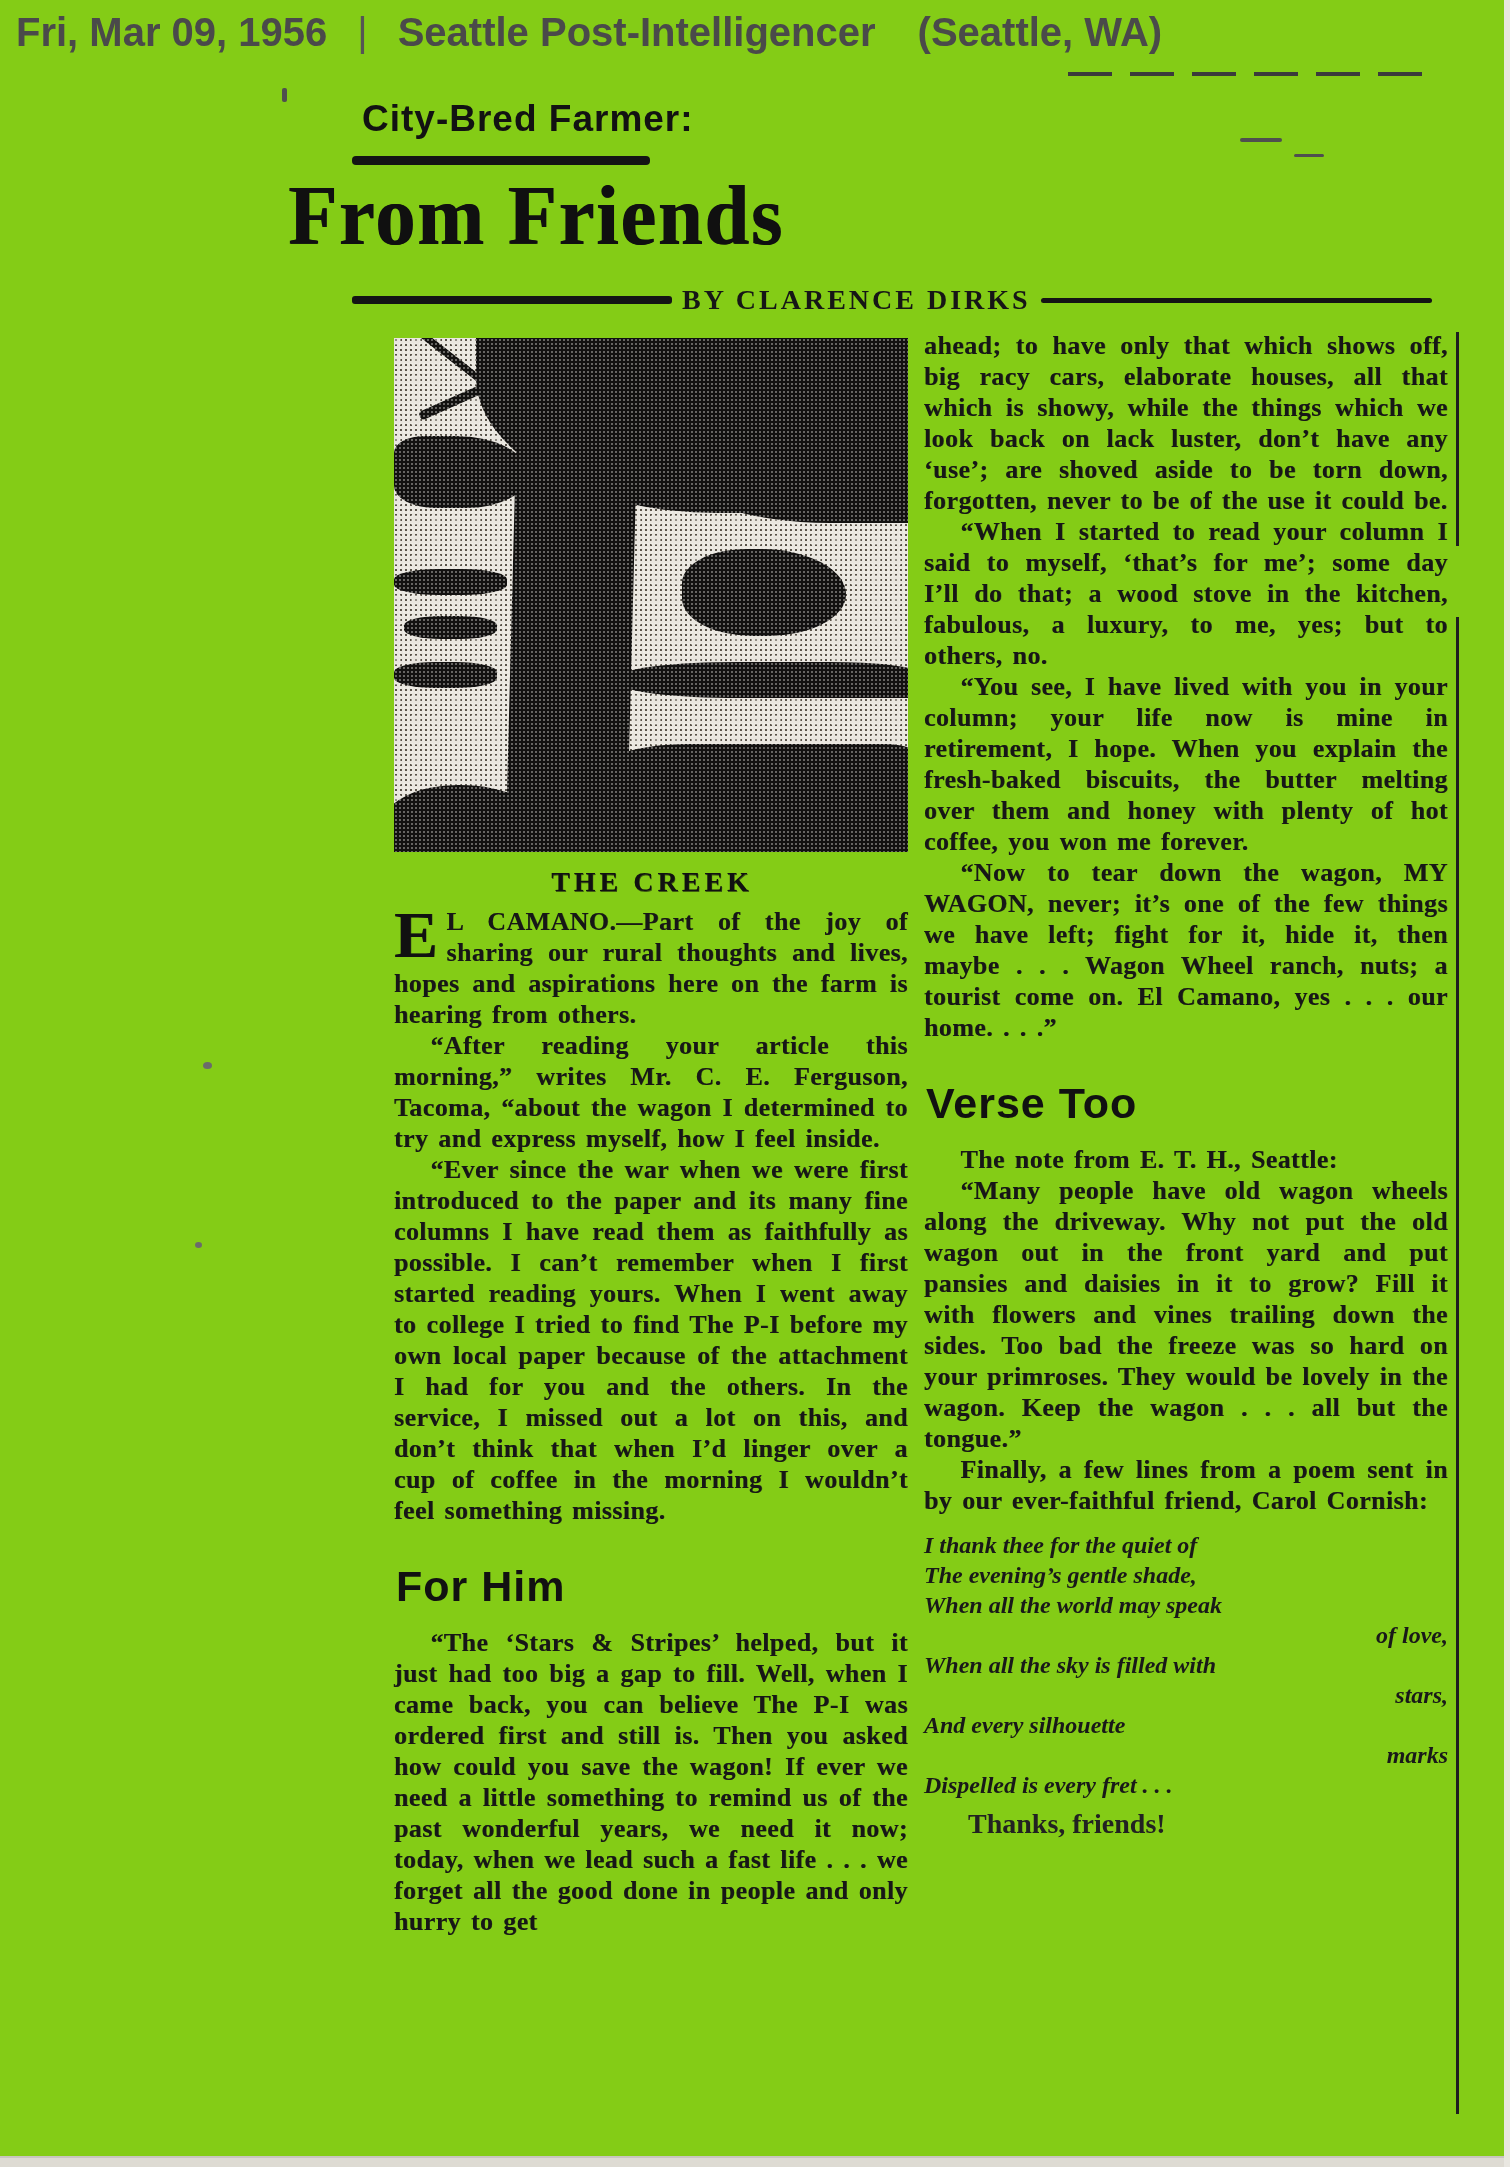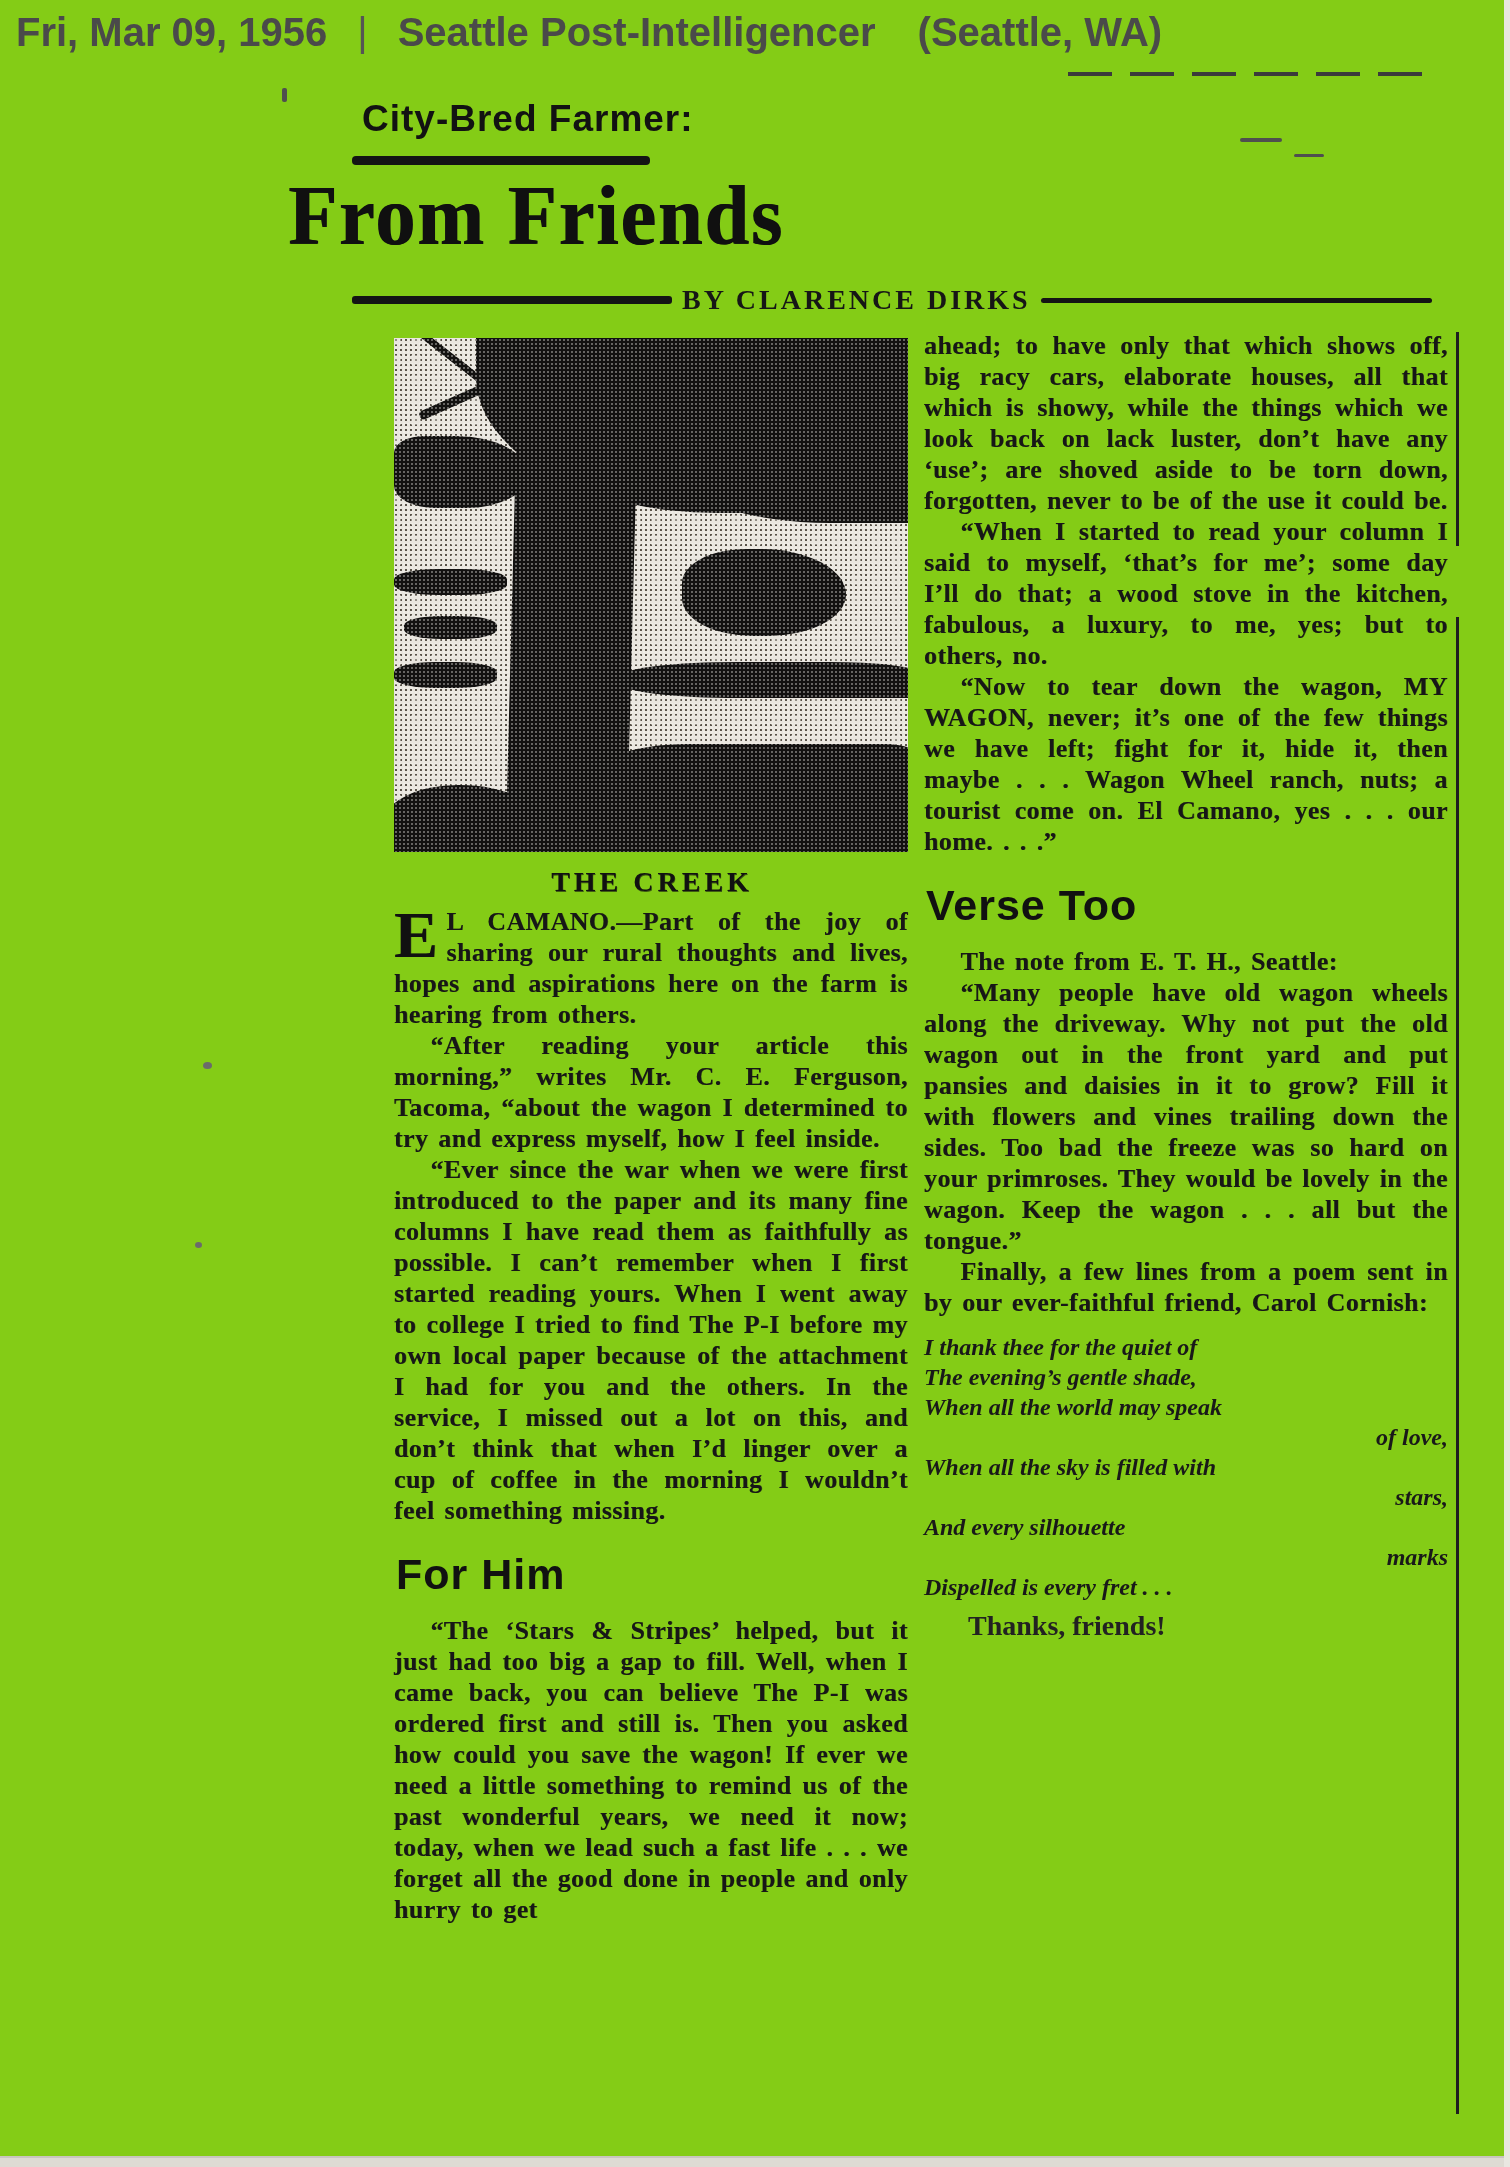--- a/index.html
+++ b/index.html
@@ -28,21 +28,21 @@
   
   .col{position:absolute;top:0;}
   .col-left{left:394px;top:338px;width:514px;}
   .col-right{left:924px;top:330px;width:524px;}
   .bp{margin:0;text-align:justify;font-weight:bold;font-size:26px;line-height:31px;
       letter-spacing:0.4px;word-spacing:3px;text-indent:1.4em;color:#171717;
       text-shadow:0.4px 0.4px 0 rgba(23,23,23,0.5);}
   .bp.noindent{text-indent:0;}
   .dropcap{float:left;font-size:66px;line-height:52px;font-weight:bold;padding:3px 8px 0 0;color:#111;}
   .colhead{font-family:"Liberation Sans", sans-serif;font-weight:bold;font-size:43px;
-      letter-spacing:1px;margin:24px 0 16px 2px;color:#111;}
+      letter-spacing:1px;margin:36px 0 16px 2px;color:#111;}
   .caption{font-size:28px;font-weight:bold;letter-spacing:4px;margin:14px 0 8px 2px;color:#111;
       text-shadow:0.5px 0.5px 0 rgba(17,17,17,0.6);text-align:center;}
   .poem{margin-top:14px;}
   .poem-line{font-style:italic;font-weight:bold;font-size:24px;line-height:30px;color:#191919;}
   .poem-line.cont{padding-left:66px;text-align:right;}
   .closing{font-size:28px;font-weight:bold;padding-left:44px;margin-top:8px;color:#222;}
   
   .photo{position:relative;width:514px;height:514px;overflow:hidden;background:#d8d4cc;
       filter:contrast(1.05);}
   .photo::after{content:"";position:absolute;inset:0;
@@ -119,20 +119,21 @@
     <p class="bp noindent"><span class="dropcap">E</span><span>L CAMANO.—Part of the joy of sharing our rural thoughts and lives, hopes and aspirations here on the farm is hearing from others.</span></p>
     <p class="bp">“After reading your article this morning,” writes Mr. C. E. Ferguson, Tacoma, “about the wagon I determined to try and express myself, how I feel inside.</p>
     <p class="bp">“Ever since the war when we were first introduced to the paper and its many fine columns I have read them as faithfully as possible. I can’t remember when I first started reading yours. When I went away to college I tried to find The P-I before my own local paper because of the attachment I had for you and the others. In the service, I missed out a lot on this, and don’t think that when I’d linger over a cup of coffee in the morning I wouldn’t feel something missing.</p>
     <h2 class="colhead">For Him</h2>
     <p class="bp">“The ‘Stars &amp; Stripes’ helped, but it just had too big a gap to fill. Well, when I came back, you can believe The P-I was ordered first and still is. Then you asked how could you save the wagon! If ever we need a little something to remind us of the past wonderful years, we need it now; today, when we lead such a fast life . . . we forget all the good done in people and only hurry to get</p>
   </div>
 
   <div class="col col-right">
     <p class="bp noindent">ahead; to have only that which shows off, big racy cars, elaborate houses, all that which is showy, while the things which we look back on lack luster, don’t have any ‘use’; are shoved aside to be torn down, forgotten, never to be of the use it could be.</p>
     <p class="bp">“When I started to read your column I said to myself, ‘that’s for me’; some day I’ll do that; a wood stove in the kitchen, fabulous, a luxury, to me, yes; but to others, no.</p>
+    <p class="bp">“You see, I have lived with you in your column; your life now is mine in retirement, I hope. When you explain the fresh-baked biscuits, the butter melting over them and honey with plenty of hot coffee, you won me forever.</p>
     <p class="bp">“Now to tear down the wagon, MY WAGON, never; it’s one of the few things we have left; fight for it, hide it, then maybe . . . Wagon Wheel ranch, nuts; a tourist come on. El Camano, yes . . . our home. . . .”</p>
     <h2 class="colhead">Verse Too</h2>
     <p class="bp">The note from E. T. H., Seattle:</p>
     <p class="bp">“Many people have old wagon wheels along the driveway. Why not put the old wagon out in the front yard and put pansies and daisies in it to grow? Fill it with flowers and vines trailing down the sides. Too bad the freeze was so hard on your primroses. They would be lovely in the wagon. Keep the wagon . . . all but the tongue.”</p>
     <p class="bp">Finally, a few lines from a poem sent in by our ever-faithful friend, Carol Cornish:</p>
     <div class="poem">
       <div class="poem-line">I thank thee for the quiet of</div>
       <div class="poem-line">The evening’s gentle shade,</div>
       <div class="poem-line">When all the world may speak</div>
       <div class="poem-line cont">of love,</div>

